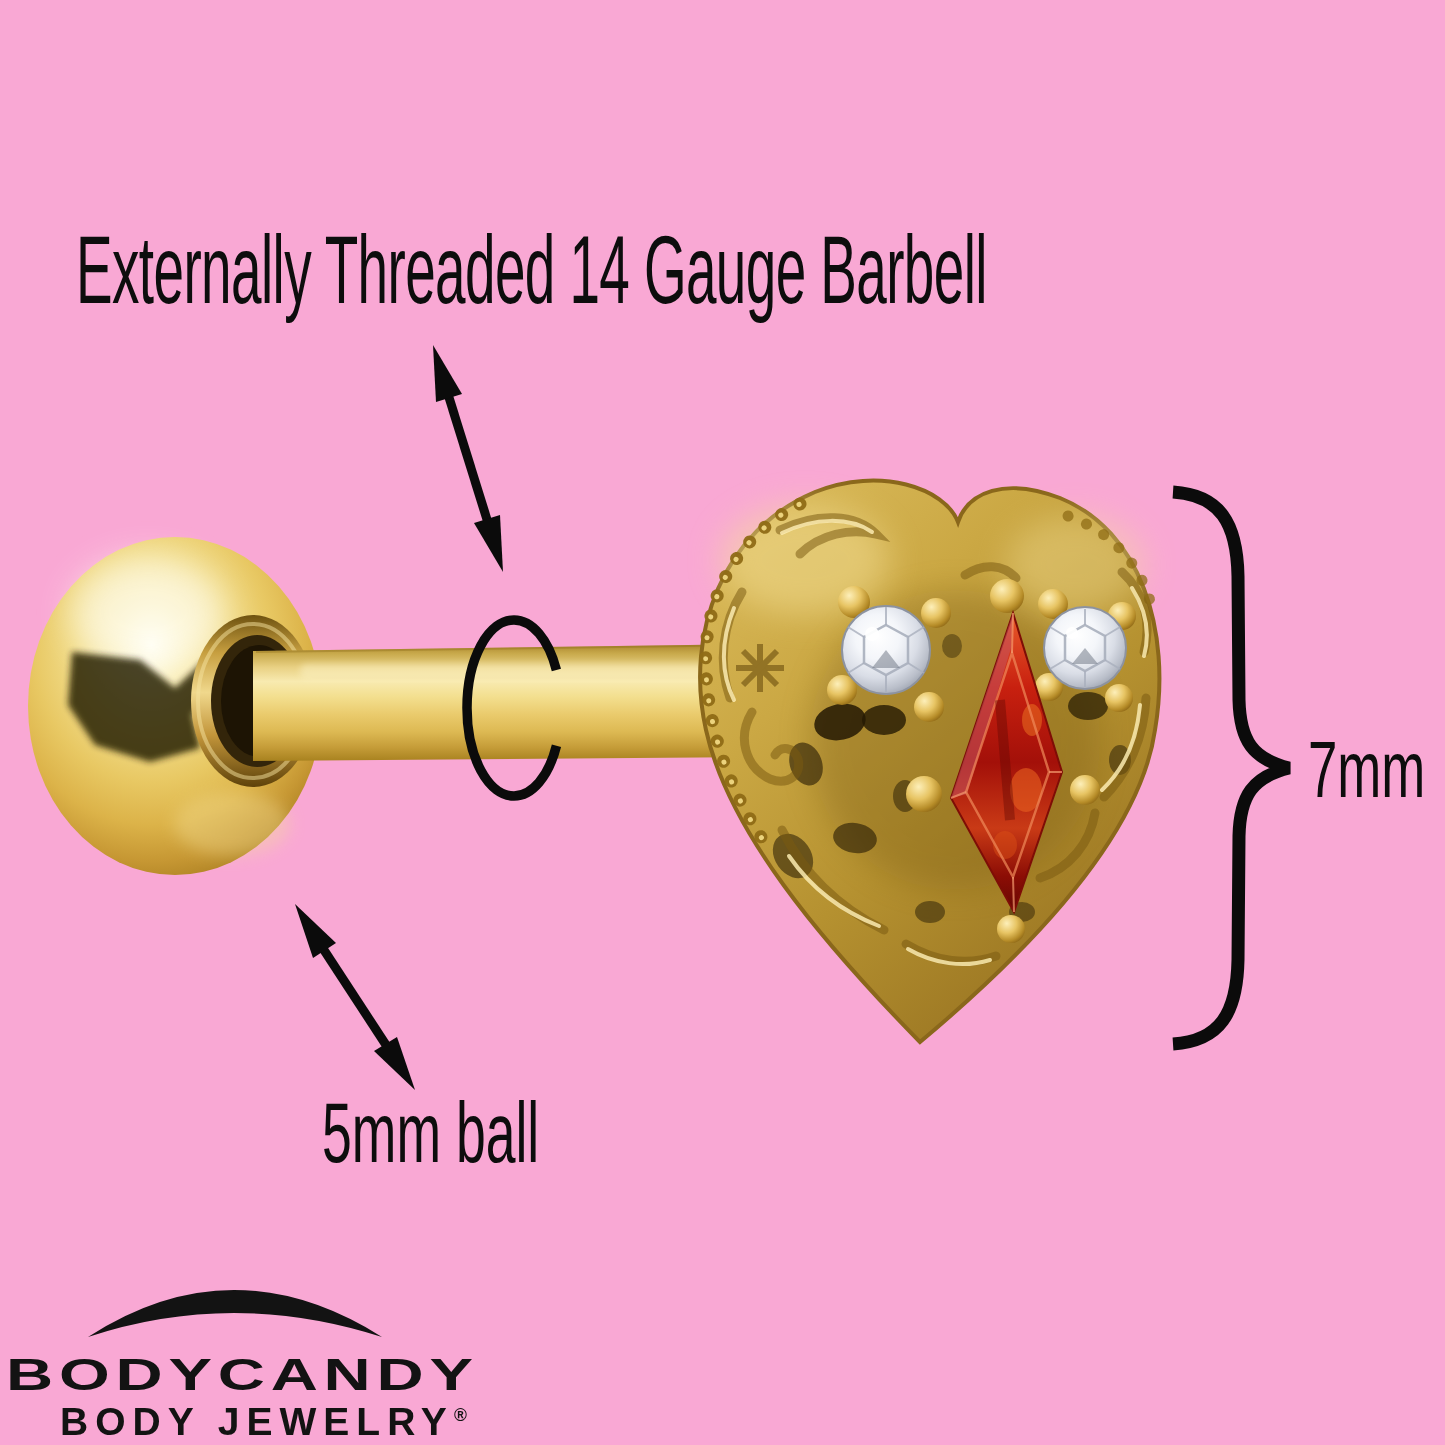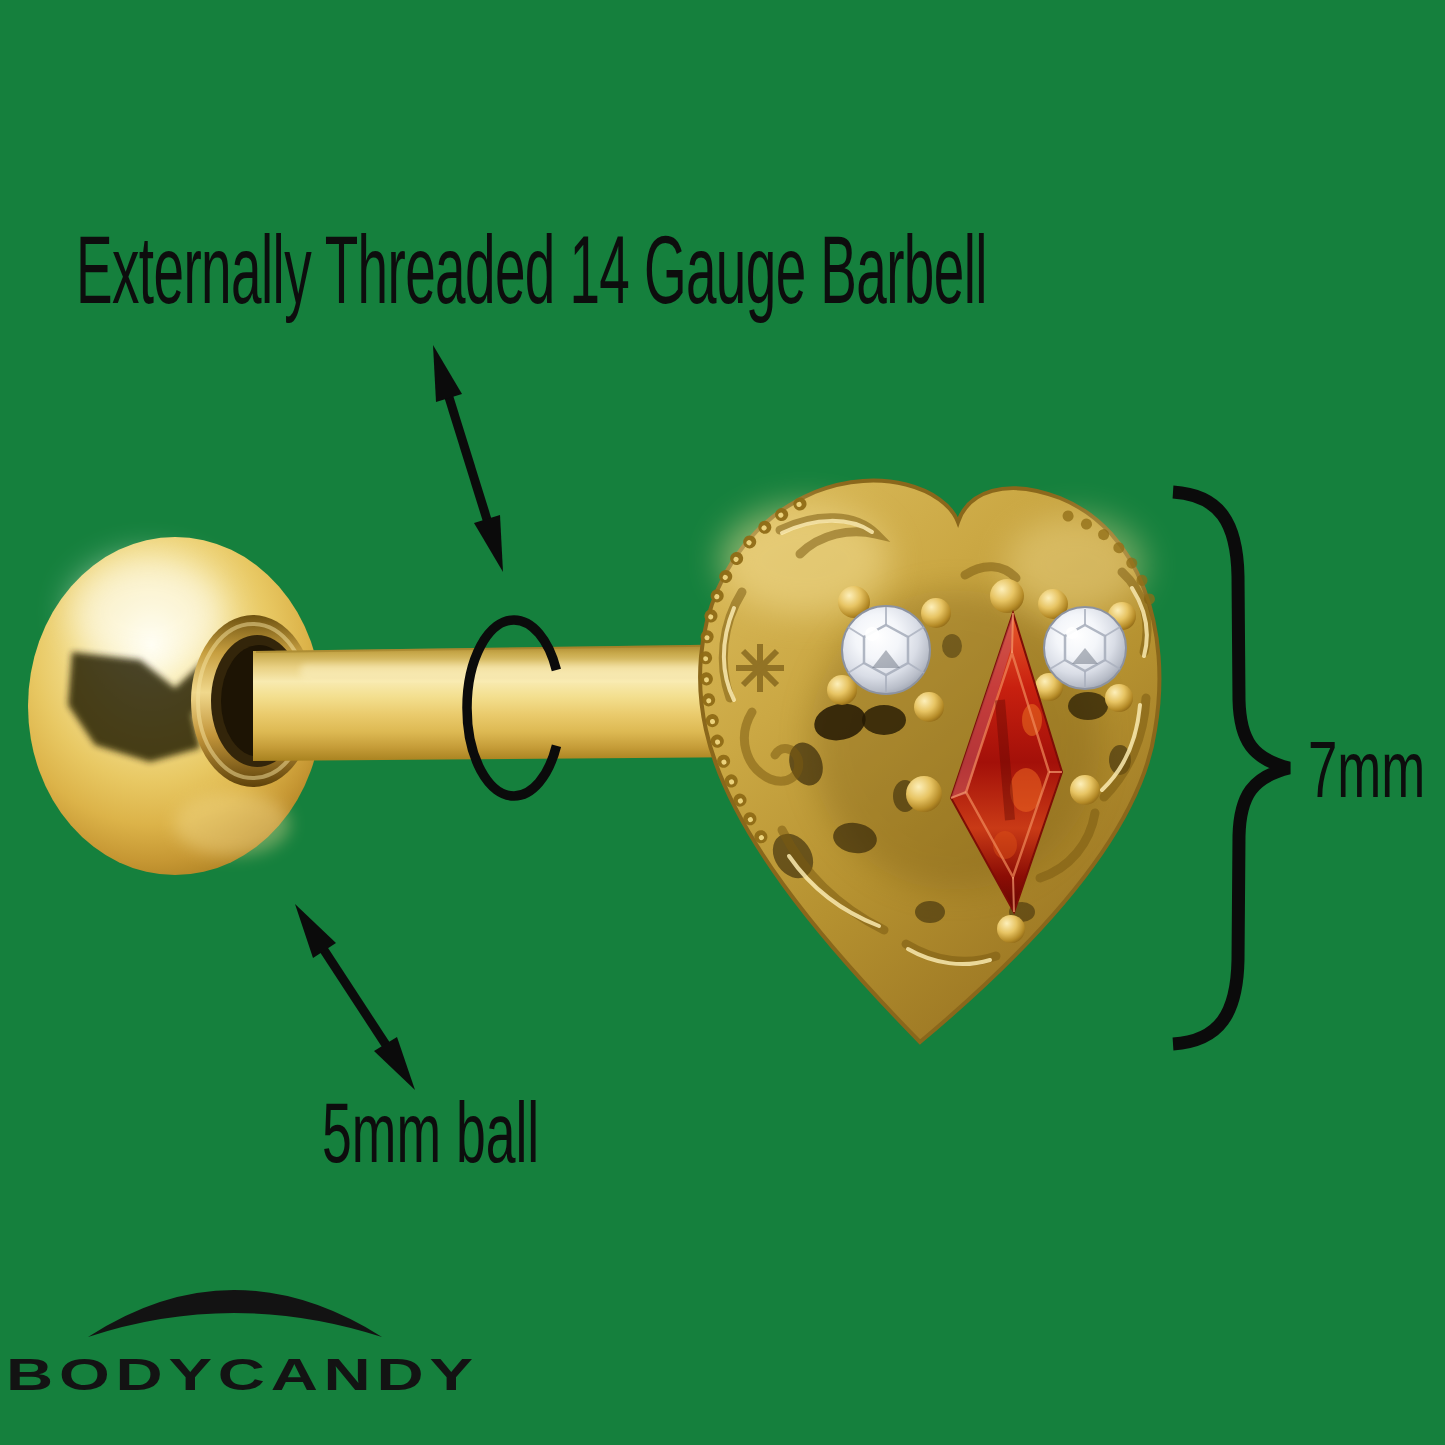--- a/index.html
+++ b/index.html
@@ -1,17 +1,17 @@
 <!DOCTYPE html>
 <html><head>
 <meta charset="utf-8">
 <style>
   html,body{margin:0;padding:0;background:#ffffff;}
   .stage{
-    position:relative;width:1445px;height:1445px;background:#15803d;overflow:hidden;
+    position:relative;width:1445px;height:1445px;background:#f9a8d4;overflow:hidden;
     font-family:"Liberation Sans", sans-serif;
   }
   .stage svg.art{position:absolute;left:0;top:0;}
   .label{
     position:absolute;color:#0D0D0D;white-space:nowrap;line-height:1;
     transform-origin:0 50%;
   }
   .title-label{left:76px;top:221px;font-size:97px;letter-spacing:-1px;transform:scaleX(0.565);}
   .ball-label{left:322px;top:1090px;font-size:85px;transform:scaleX(0.63);}
   .charm-label{left:1308px;top:730px;font-size:80px;transform:scaleX(0.66);}
@@ -238,14 +238,15 @@
   </svg>
 
   <div class="label title-label">Externally Threaded 14 Gauge Barbell</div>
 
   <div class="label ball-label">5mm ball</div>
 
   <div class="label charm-label">7mm</div>
 
   <div class="label brand-label">BODYCANDY</div>
 
+  <div class="label tagline-label"><span>BODY JEWELRY</span><span class="reg">®</span></div>
 
 </div>
 
 </body></html>

